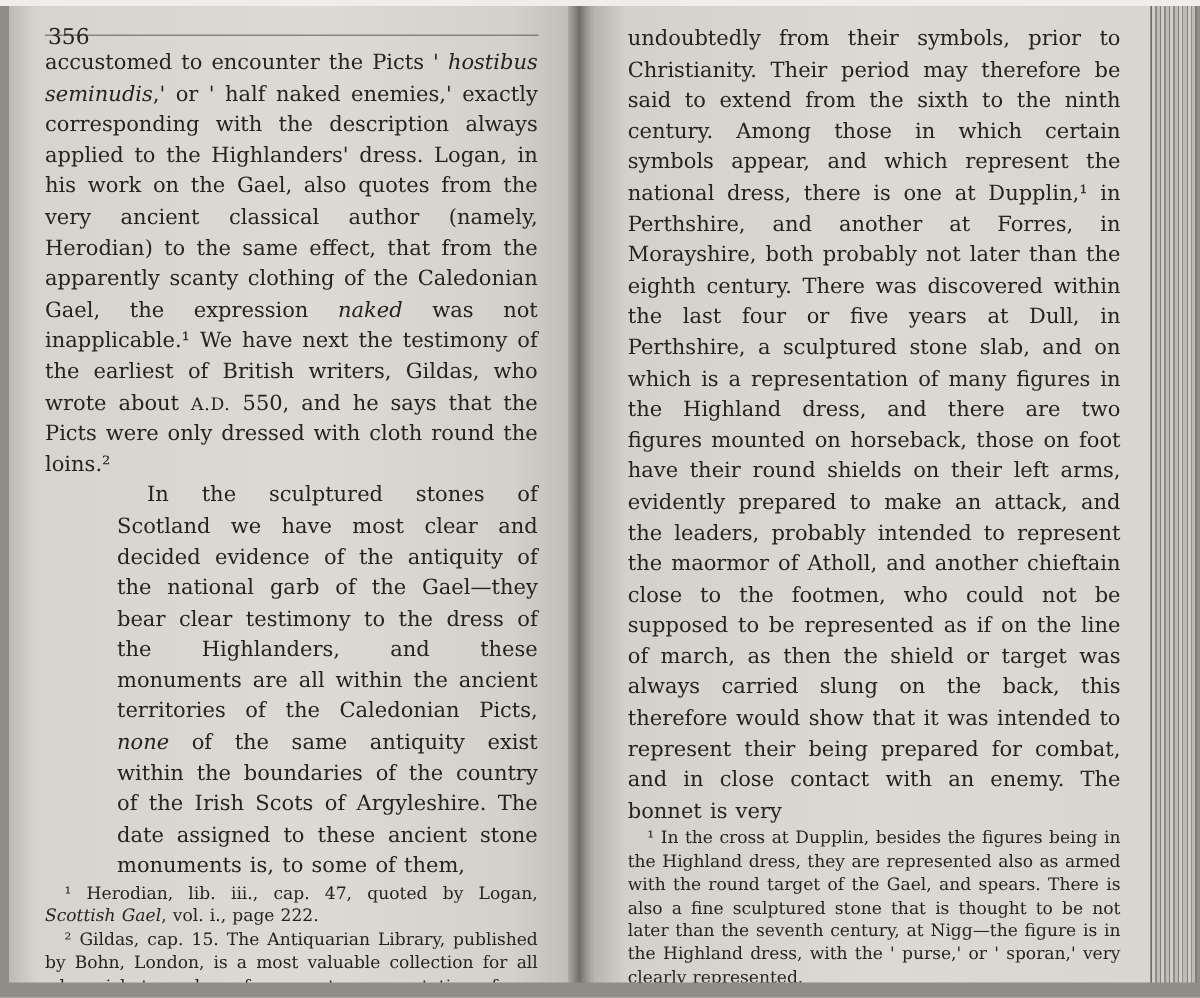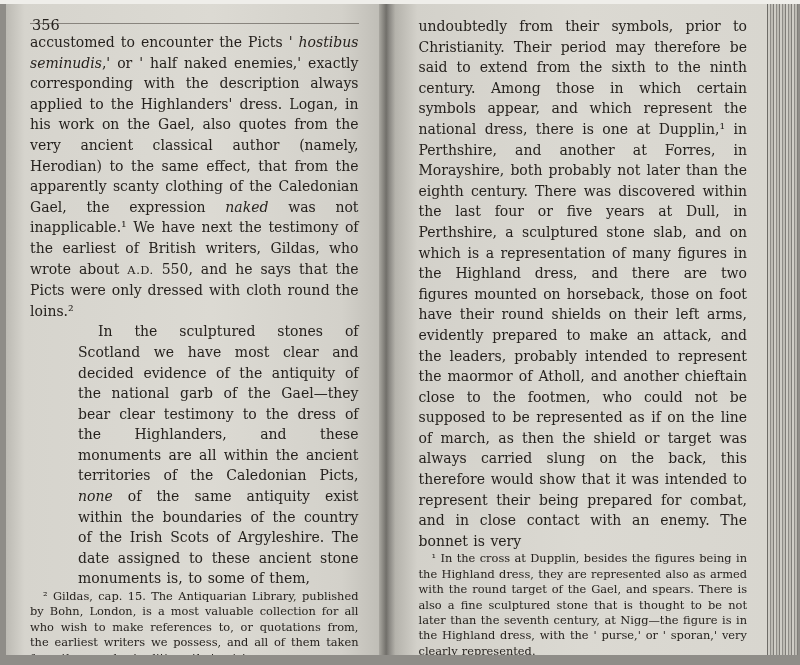--- a/index.html
+++ b/index.html
@@ -115,20 +115,21 @@
 
     <section class="page page-left" style="color: rgb(38, 34, 30);">
       <header class="page-header">
         <span class="page-num num-left">356</span>
       </header>
       <div class="page-body">
           <p><span>accustomed to encounter the Picts ' </span><span class="it">hostibus seminudis</span><span>,' or ' half naked enemies,' exactly corresponding with the description always applied to the Highlanders' dress.  Logan, in his work on the Gael, also quotes from the very ancient classical author (namely, Herodian) to the same effect, that from the apparently scanty clothing of the Caledonian Gael, the expression </span><span class="it">naked</span><span> was not inapplicable.¹  We have next the testimony of the earliest of British writers, Gildas, who wrote about </span><span class="sc">A.D.</span><span> 550, and he says that the Picts were only dressed with cloth round the loins.²</span></p>
           <p class="indent"><span>In the sculptured stones of Scotland we have most clear and decided evidence of the antiquity of the national garb of the Gael—they bear clear testimony to the dress of the Highlanders, and these monuments are all within the ancient territories of the Caledonian Picts, </span><span class="it">none</span><span> of the same antiquity exist within the boundaries of the country of the Irish Scots of Argyleshire.  The date assigned to these ancient stone monuments is, to some of them,</span></p>
         </div>
       <div class="footnotes">
+          <p><span>¹ Herodian, lib. iii., cap. 47, quoted by Logan, </span><span class="it">Scottish Gael</span><span>, vol. i., page 222.</span></p>
           <p><span>² Gildas, cap. 15.  The Antiquarian Library, published by Bohn, London, is a most valuable collection for all who wish to make references to, or quotations from, the earliest writers we possess, and all of them taken from the very best editions that exist.</span></p>
         </div>
     </section>
 
     <div class="gutter"></div>
 
     <section class="page page-right" style="color: rgb(38, 34, 30);">
       <div class="page-body">
           <p><span>undoubtedly from their symbols, prior to Christianity.  Their period may therefore be said to extend from the sixth to the ninth century.  Among those in which certain symbols appear, and which represent the national dress, there is one at Dupplin,¹ in Perthshire, and another at Forres, in Morayshire, both probably not later than the eighth century.  There was discovered within the last four or five years at Dull, in Perthshire, a sculptured stone slab, and on which is a representation of many figures in the Highland dress, and there are two figures mounted on horseback, those on foot have their round shields on their left arms, evidently prepared to make an attack, and the leaders, probably intended to represent the maormor of Atholl, and another chieftain close to the footmen, who could not be supposed to be represented as if on the line of march, as then the shield or target was always carried slung on the back, this therefore would show that it was intended to represent their being prepared for combat, and in close contact with an enemy.  The bonnet is very</span></p>
         </div>

